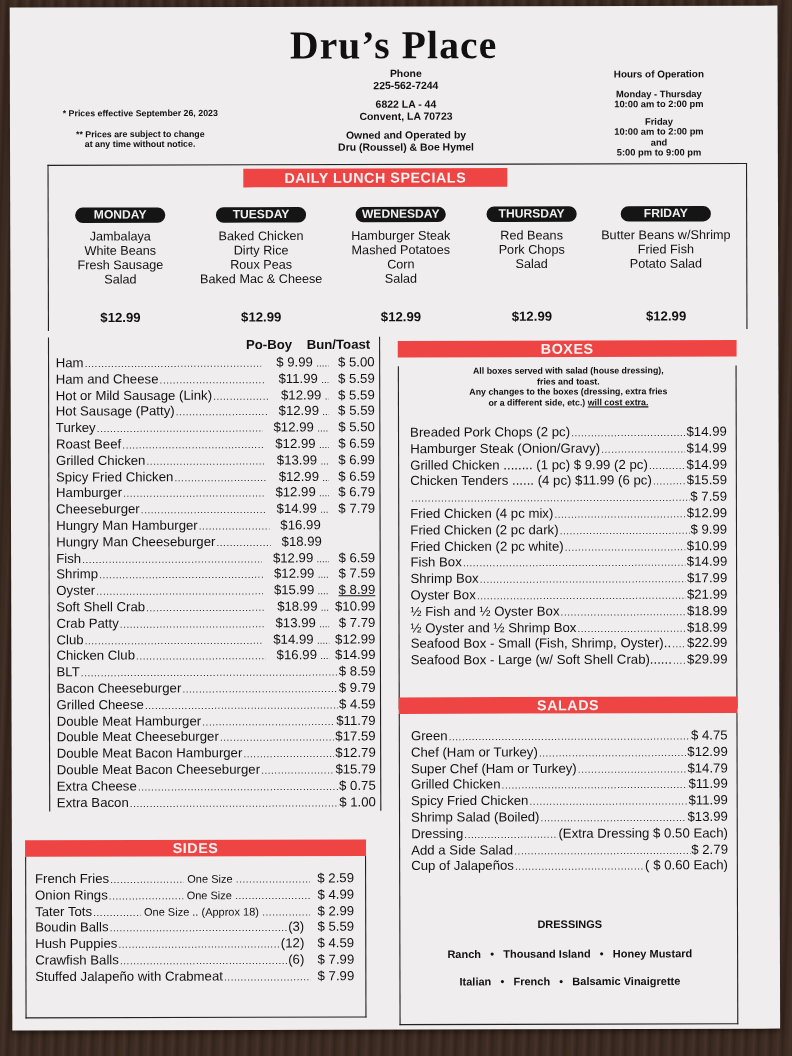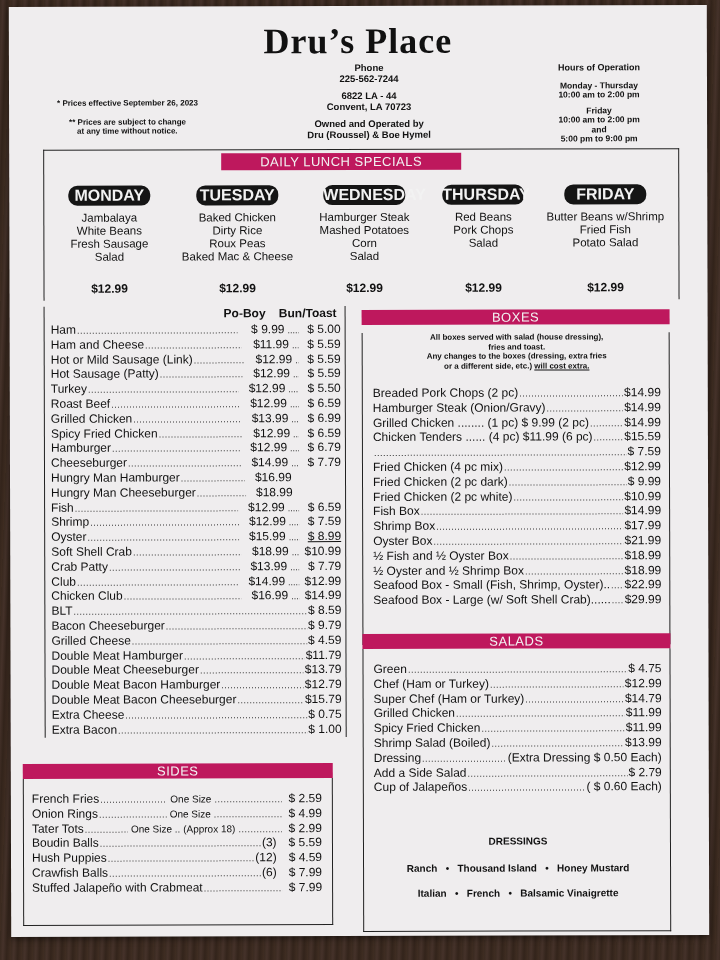--- a/index.html
+++ b/index.html
@@ -14,28 +14,28 @@
   .phone{position:absolute;left:250px;width:220px;top:56px;text-align:center;
     font-weight:bold;font-size:9.5px;line-height:11px;}
   .phone .gap{height:6px;}
   .notes{position:absolute;left:48px;top:92px;font-weight:bold;font-size:8px;line-height:9.5px;}
   .notes .n2{margin-top:9px;margin-left:12px;}
   .hours{position:absolute;left:530px;width:120px;top:58px;text-align:center;
     font-weight:bold;font-size:8.5px;line-height:9.5px;}
   .hours .h{margin-bottom:8px;font-size:9px;}
   .hours .blk{margin-bottom:6px;}
   .box{position:absolute;border:1.5px solid #222;}
-  .bar{background:#be185d;color:#f2f2f2;font-weight:normal;text-align:center;
+  .bar{background:#ef4444;color:#f2f2f2;font-weight:bold;text-align:center;
     letter-spacing:.5px;}
   #specials{left:34px;top:143px;width:634px;height:150px;border-bottom:none;}
   #specials .bar{position:absolute;left:177px;top:3px;width:240px;height:17px;
     font-size:13px;line-height:17px;}
   .day{position:absolute;top:35px;width:130px;text-align:center;}
   .pill{display:inline-block;background:#151515;color:#f2f2f2;font-weight:bold;
-    font-size:16px;padding:1px 0;width:82px;border-radius:9px;}
+    font-size:11px;padding:1px 0;width:82px;border-radius:9px;}
   .day .items{font-size:11.5px;line-height:13px;margin-top:6px;}
   .day .price{position:absolute;top:96px;left:0;right:0;font-weight:bold;font-size:12px;}
   .sec{position:absolute;}
   .sec .bar{height:15px;font-size:13px;line-height:15px;}
   .row{display:flex;align-items:baseline;font-size:12px;line-height:13.8px;white-space:nowrap;}
   .row .nm{flex:0 0 auto;}
   .row .dots{flex:1 1 auto;overflow:hidden;margin:0 1px;}
   .row .dots::after{content:"................................................................................................................................................";font-size:9px;letter-spacing:.5px;}
   .row .p{flex:0 0 auto;text-align:right;}
   .row .small{font-size:10px;}
@@ -298,21 +298,21 @@
             <span class="p">$ 4.59</span>
           </div>
           <div class="row">
             <span class="nm">Double Meat Hamburger</span>
             <span class="dots"></span>
             <span class="p">$11.79</span>
           </div>
           <div class="row">
             <span class="nm">Double Meat Cheeseburger</span>
             <span class="dots"></span>
-            <span class="p">$13.79</span>
+            <span class="p">$17.59</span>
           </div>
           <div class="row">
             <span class="nm">Double Meat Bacon Hamburger</span>
             <span class="dots"></span>
             <span class="p">$12.79</span>
           </div>
           <div class="row">
             <span class="nm">Double Meat Bacon Cheeseburger</span>
             <span class="dots"></span>
             <span class="p">$15.79</span>

